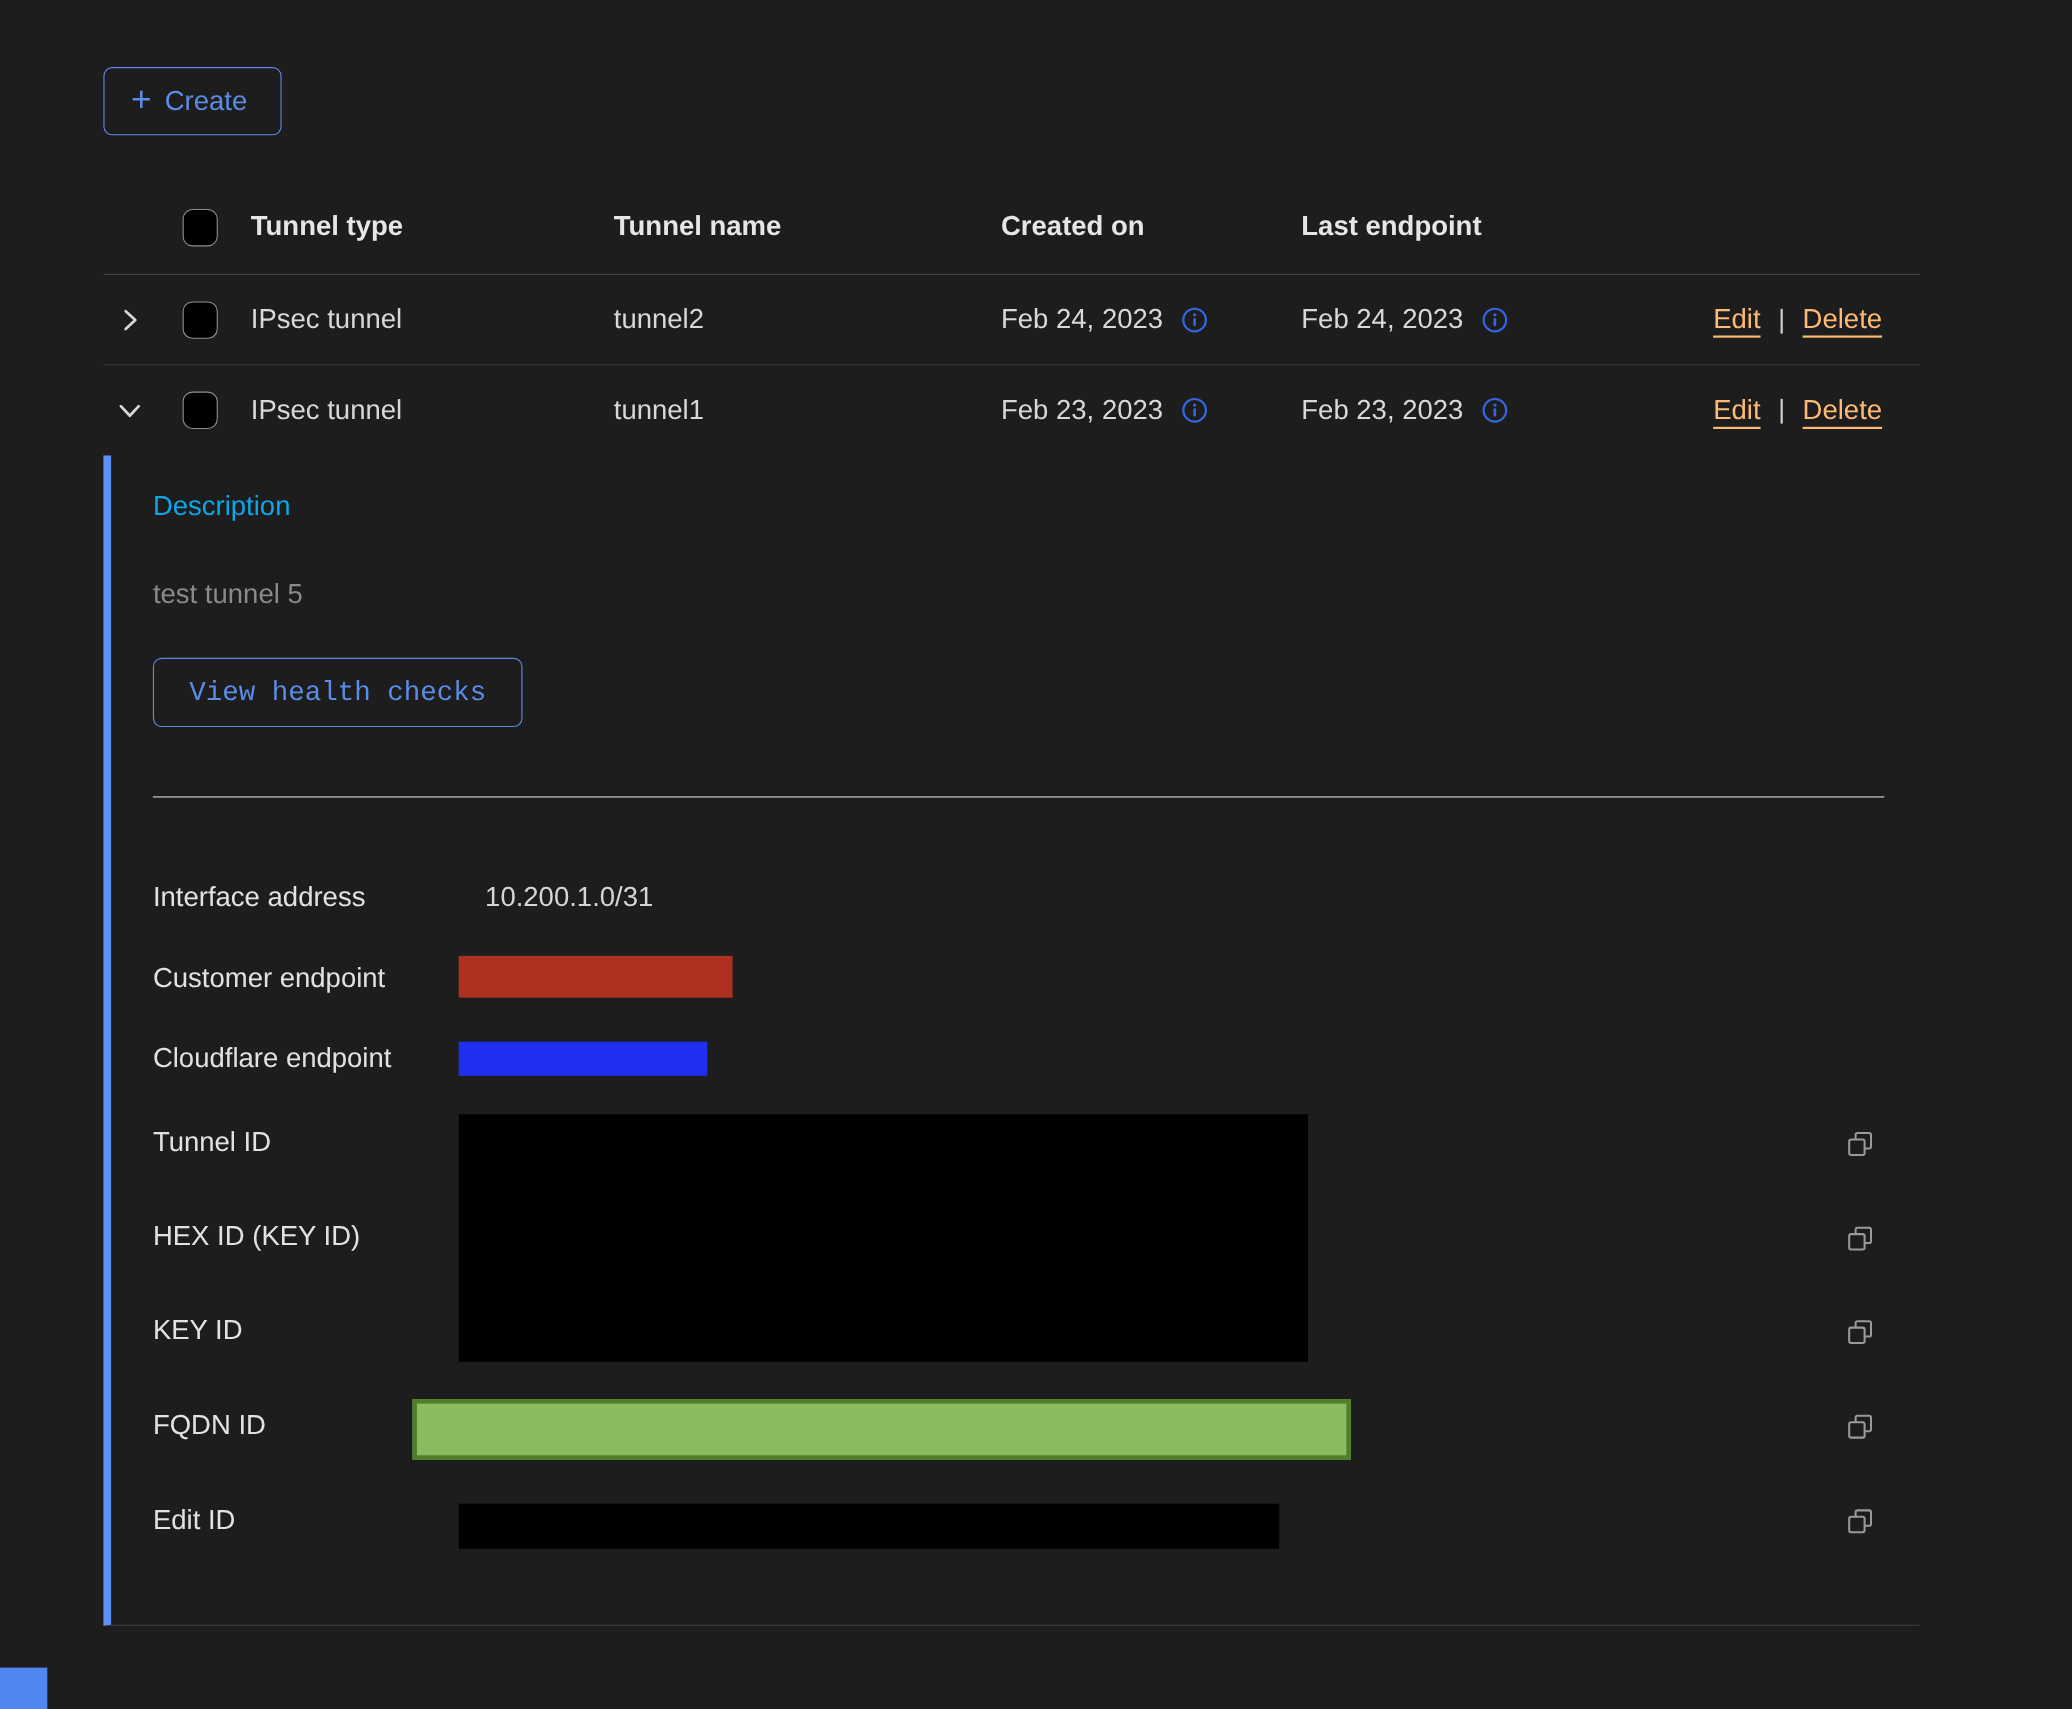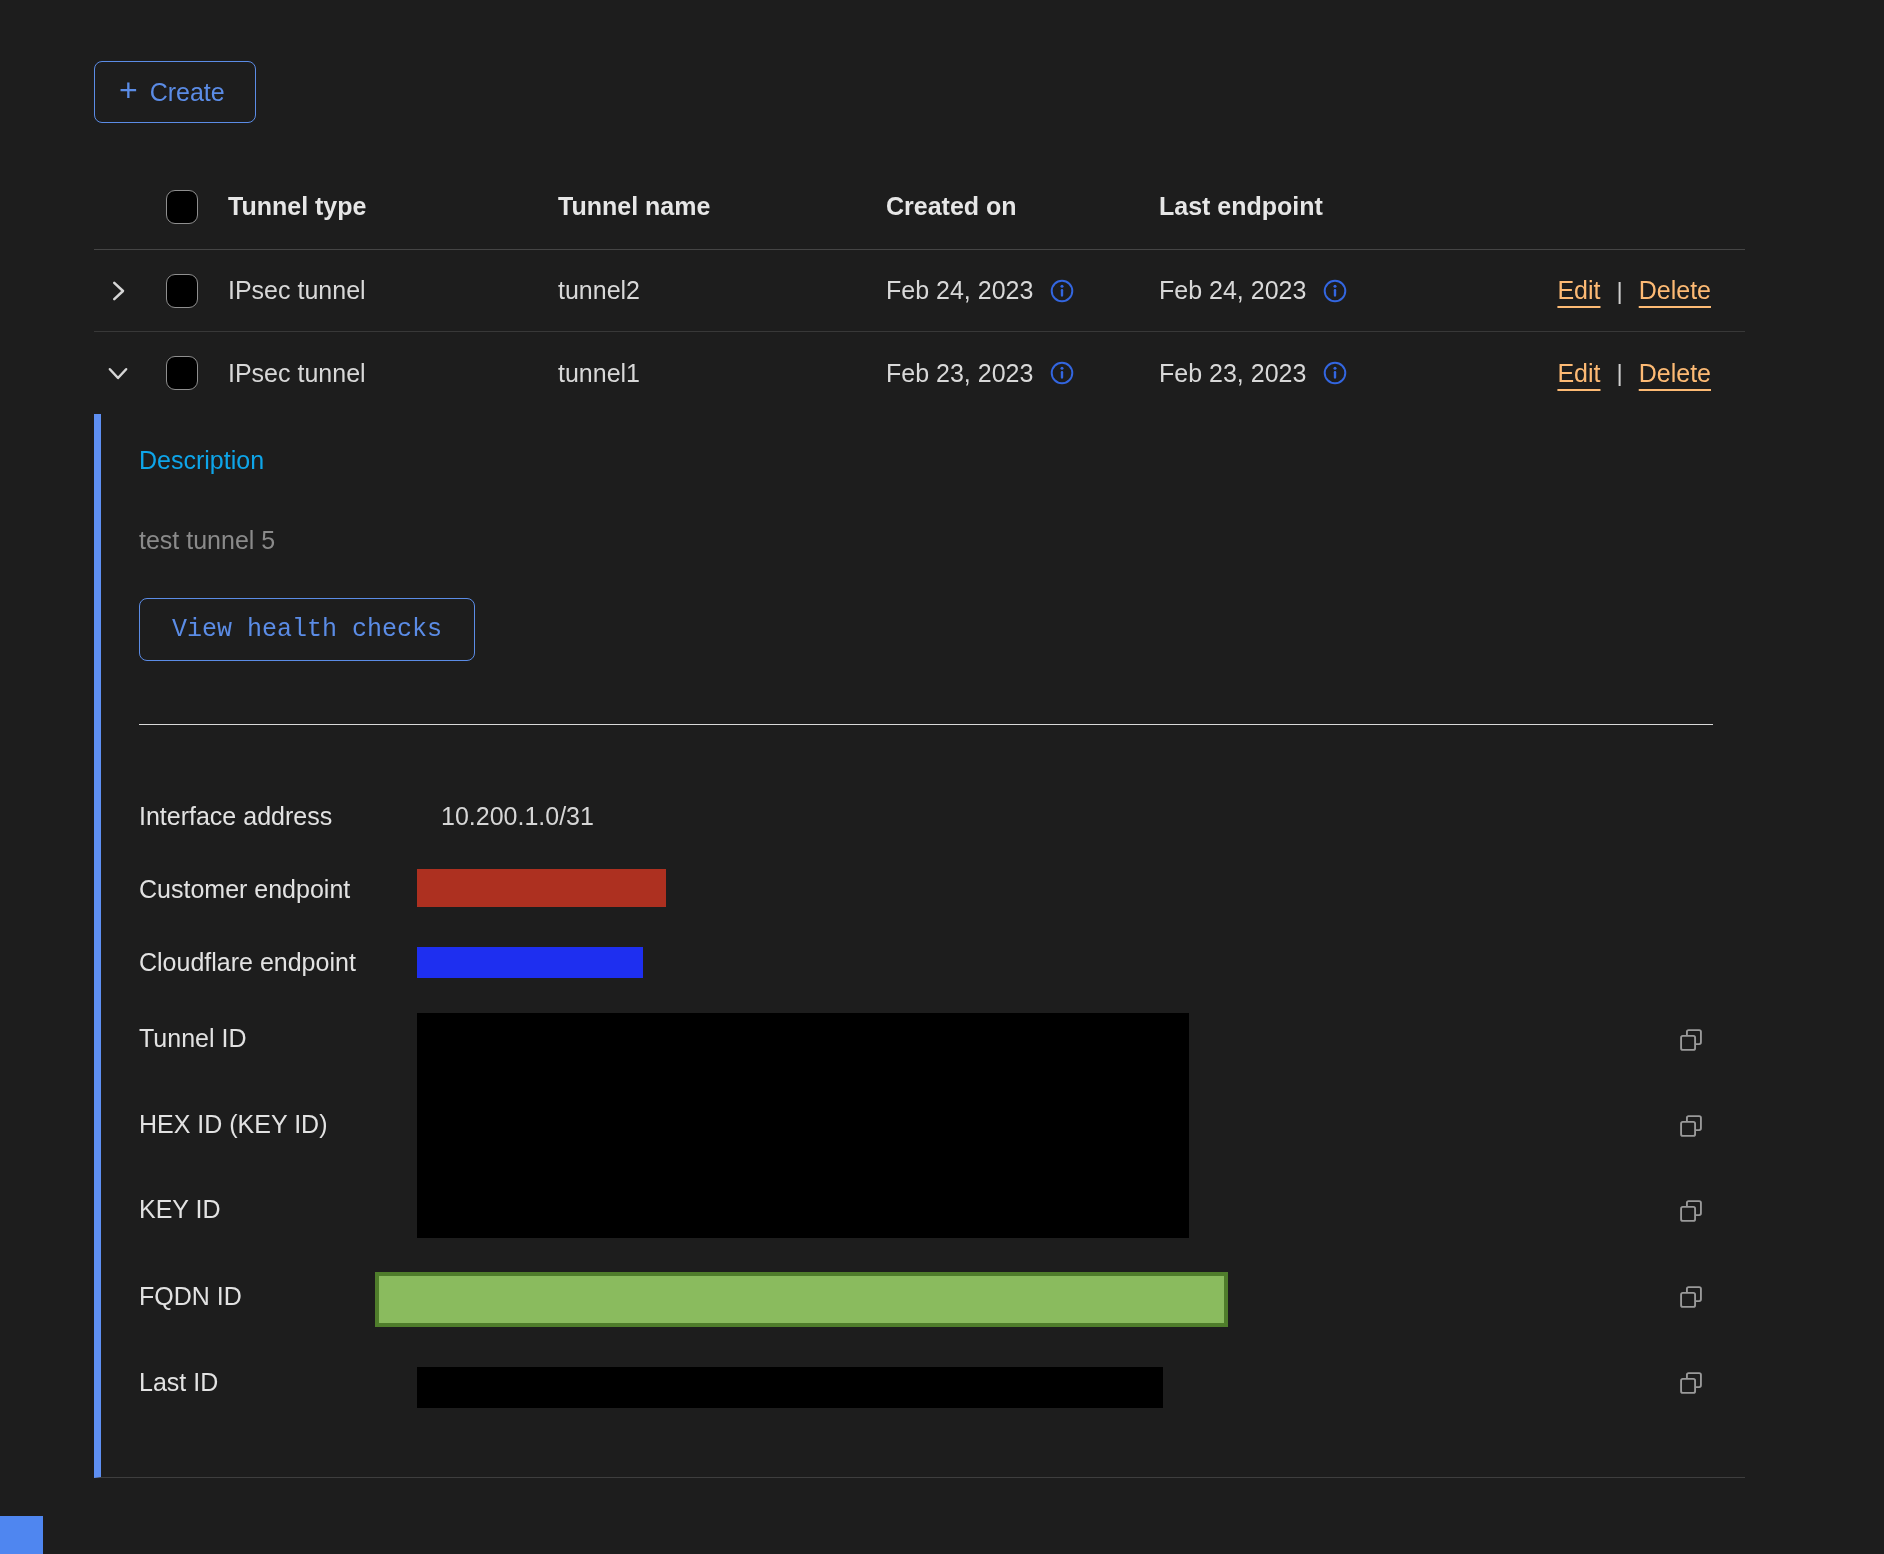--- a/index.html
+++ b/index.html
@@ -25,21 +25,21 @@
   
   .table { position:absolute; left:94px; top:164px; width:1651px; }
   .thead-row, .trow { display:flex; align-items:center; }
   .thead-row { height:86px; border-bottom:1px solid #454545; font-weight:700; color:#e6e6e6; font-size:25px; }
   .trow { height:82px; font-size:25px; color:#d8d8d8; }
   .trow.bordered { border-bottom:1px solid #383838; }
   .col-expander { width:48px; display:flex; justify-content:center; }
   .col-check   { width:86px; display:flex; justify-content:flex-start; padding-left:24px; }
   .col-type    { width:330px; }
   .col-name    { width:328px; }
-  .col-created { width:273px; display:flex; align-items:center; gap:16px; }
+  .col-created { width:273px; display:flex; align-items:center; gap:16px;margin-left:24px; }
   .col-modified{ width:273px; display:flex; align-items:center; gap:16px; }
   .col-actions { flex:1; display:flex; justify-content:flex-end; align-items:center; gap:16px; padding-right:34px; }
   .checkbox {
     width:32px; height:34px; background:#000;
     border:1.5px solid #8f8f8f; border-radius:9px; cursor:pointer;
   }
   .chevron { width:30px; height:30px; cursor:pointer; display:block; }
   .chevron polyline { fill:none; stroke:#d6d6d6; stroke-width:2; stroke-linecap:round; stroke-linejoin:round; }
   .info-icon { width:26px; height:26px; display:block; cursor:pointer; }
   .link {
@@ -183,21 +183,21 @@
     <div class="abs redact-blue"></div>
 
     <div class="abs redact-black-big"></div>
     <div class="abs field-label" style="top:609px;">Tunnel ID</div>
     <div class="abs field-label" style="top:695px;">HEX ID (KEY ID)</div>
     <div class="abs field-label" style="top:780px;">KEY ID</div>
 
     <div class="abs field-label" style="top:867px;">FQDN ID</div>
     <div class="abs redact-green"></div>
 
-    <div class="abs field-label" style="top:953px;">Last ID</div>
+    <div class="abs field-label" style="top:953px;">Edit ID</div>
     <div class="abs redact-black-user"></div>
 
     <div class="abs copy-btn" style="top:612px;">
       <svg viewBox="0 0 24 24">
           <rect x="8.5" y="3.5" width="12" height="12" rx="1.5"></rect>
           <rect class="front" x="3.5" y="8.5" width="12" height="12" rx="1.5"></rect>
         </svg>
     </div>
     <div class="abs copy-btn" style="top:698px;">
       <svg viewBox="0 0 24 24">

